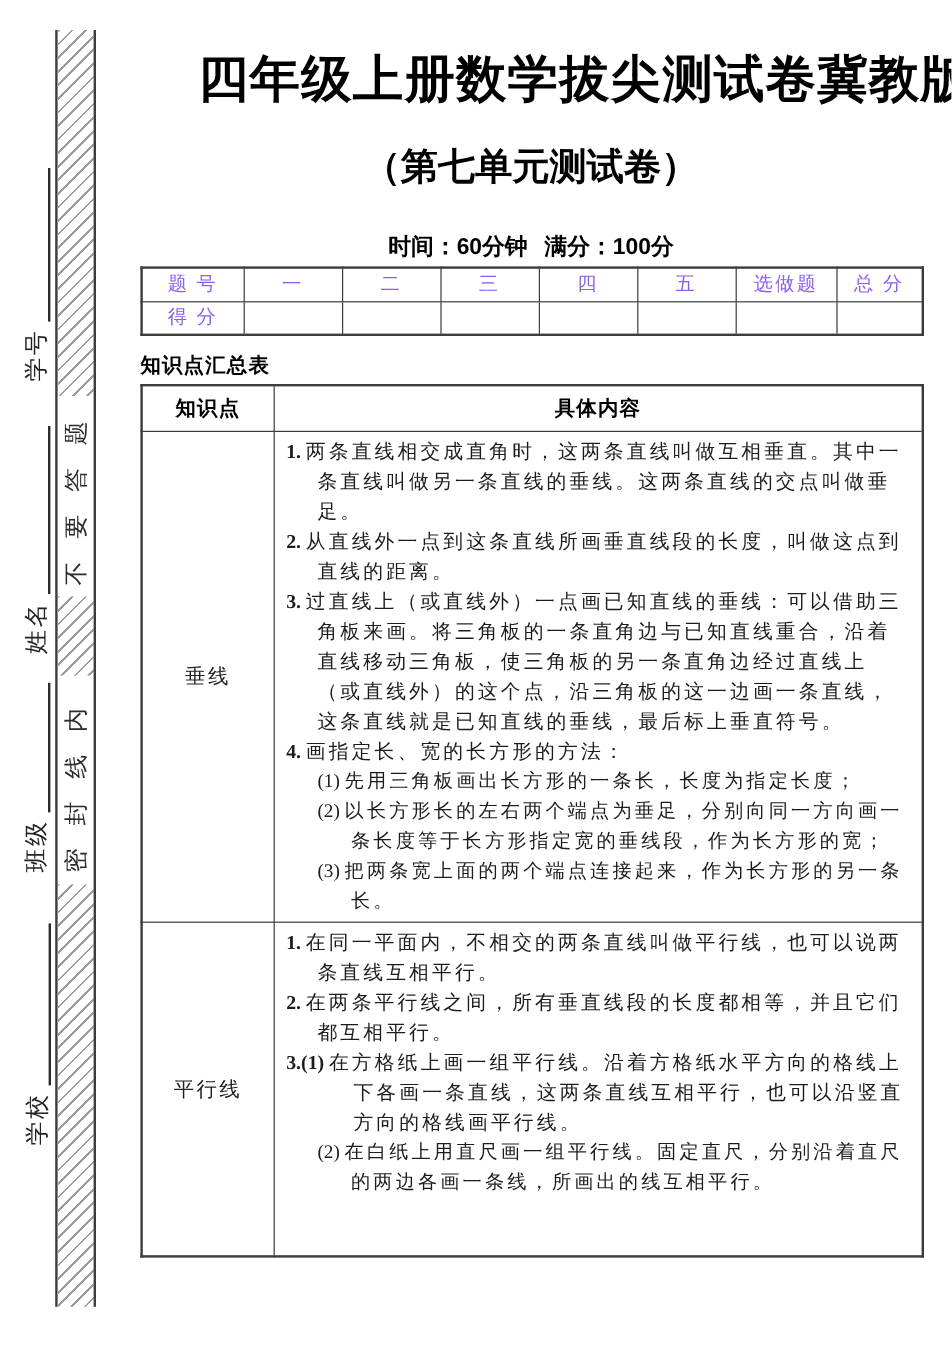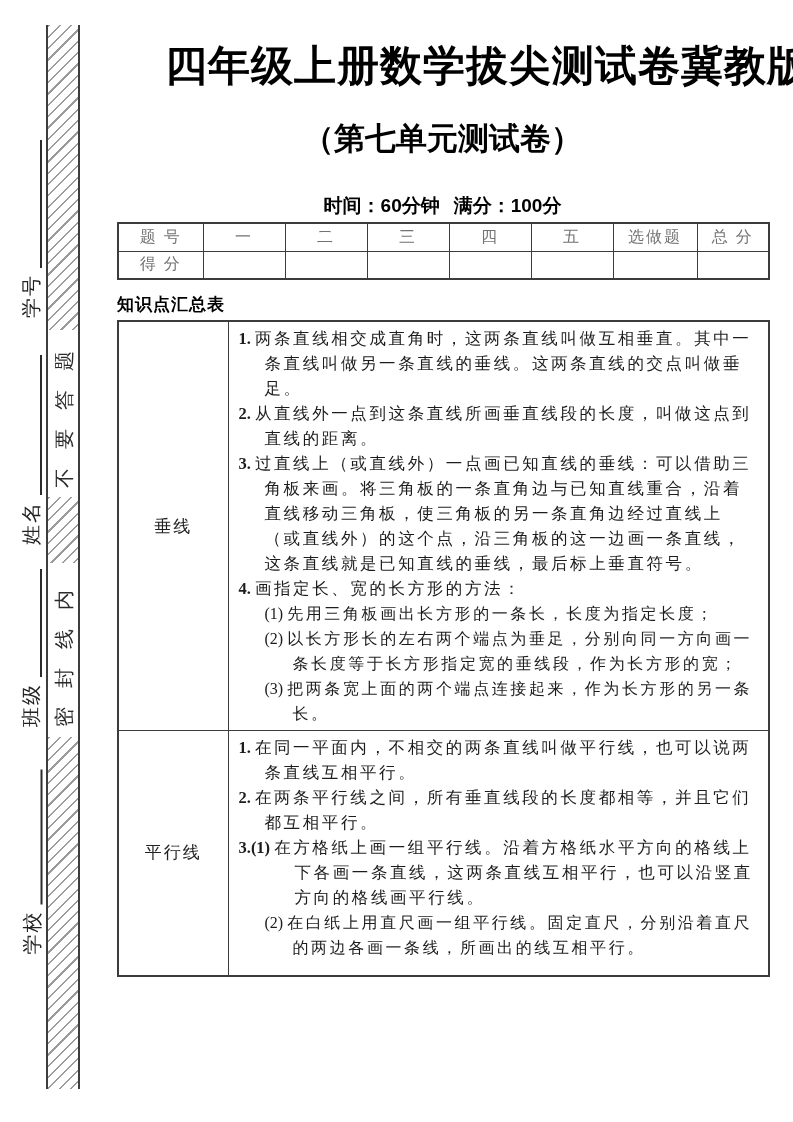--- a/index.html
+++ b/index.html
@@ -39,21 +39,21 @@
     font-family:"Liberation Sans","DejaVu Sans",sans-serif; font-weight:700;
     font-size:31px; line-height:46px; color:#000; }
   .meta { position:absolute; top:193px; width:100%; text-align:center;
     font-family:"Liberation Sans","DejaVu Sans",sans-serif; font-weight:700;
     font-size:19px; color:#000; }
   .meta .gap { display:inline-block; width:14px; }
 
   table { border-collapse:collapse; table-layout:fixed; width:651px; }
   .score-table { position:absolute; top:222px; border:2px solid #3c3c3c; }
   .score-table td { border:1px solid #3c3c3c; height:28px; text-align:center;
-    font-size:16px; letter-spacing:2px; color:#737373; }
+    font-size:16px; letter-spacing:2px; color:#8b5cf6; }
 
   .summary-title { position:absolute; top:293px; width:100%; text-align:left;
     font-family:"Liberation Sans","DejaVu Sans",sans-serif; font-weight:700;
     font-size:17px; color:#000; letter-spacing:1px; }
 
   .k-table { position:absolute; top:320px; border:2px solid #3c3c3c; }
   .k-table th, .k-table td { border:1px solid #3c3c3c; }
   .k-table th { height:38px; text-align:center; vertical-align:middle;
     font-family:"Liberation Sans","DejaVu Sans",sans-serif; font-weight:700;
     font-size:17px; letter-spacing:1px; color:#000; }
@@ -142,34 +142,38 @@
       </table>
 
     <div class="summary-title">知识点汇总表</div>
 
     <table class="k-table">
       <colgroup>
           <col style="width:110px">
           <col style="width:541px">
         </colgroup>
       <tbody>
+          <tr>
+        <th>知识点</th>
+        <th>具体内容</th>
+      </tr>
       <tr class="row-chuixian">
         <td class="topic" style="height:360px">垂线</td>
         <td class="cell">
           <p class="k-item"><b class="n">1.</b><span>两条直线相交成直角时，这两条直线叫做互相垂直。其中一条直线叫做另一条直线的垂线。这两条直线的交点叫做垂足。</span></p>
           <p class="k-item"><b class="n">2.</b><span>从直线外一点到这条直线所画垂直线段的长度，叫做这点到直线的距离。</span></p>
           <p class="k-item"><b class="n">3.</b><span>过直线上（或直线外）一点画已知直线的垂线：可以借助三角板来画。将三角板的一条直角边与已知直线重合，沿着直线移动三角板，使三角板的另一条直角边经过直线上（或直线外）的这个点，沿三角板的这一边画一条直线，这条直线就是已知直线的垂线，最后标上垂直符号。</span></p>
           <p class="k-item"><b class="n">4.</b><span>画指定长、宽的长方形的方法：</span></p>
           <p class="k-sub"><span class="n" style="font-weight:400">(1)</span><span>先用三角板画出长方形的一条长，长度为指定长度；</span></p>
           <p class="k-sub"><span class="n" style="font-weight:400">(2)</span><span>以长方形长的左右两个端点为垂足，分别向同一方向画一条长度等于长方形指定宽的垂线段，作为长方形的宽；</span></p>
           <p class="k-sub"><span class="n" style="font-weight:400">(3)</span><span>把两条宽上面的两个端点连接起来，作为长方形的另一条长。</span></p>
         </td>
       </tr>
       <tr>
-        <td class="topic" style="height:245px">平行线</td>
+        <td class="topic" style="height:279px">平行线</td>
         <td class="cell">
           <p class="k-item"><b class="n">1.</b><span>在同一平面内，不相交的两条直线叫做平行线，也可以说两条直线互相平行。</span></p>
           <p class="k-item"><b class="n">2.</b><span>在两条平行线之间，所有垂直线段的长度都相等，并且它们都互相平行。</span></p>
           <p class="k-item combo"><b class="n">3.(1)</b><span>在方格纸上画一组平行线。沿着方格纸水平方向的格线上下各画一条直线，这两条直线互相平行，也可以沿竖直方向的格线画平行线。</span></p>
           <p class="k-sub"><span class="n" style="font-weight:400">(2)</span><span>在白纸上用直尺画一组平行线。固定直尺，分别沿着直尺的两边各画一条线，所画出的线互相平行。</span></p>
         </td>
       </tr>
     </tbody>
       </table>
 

